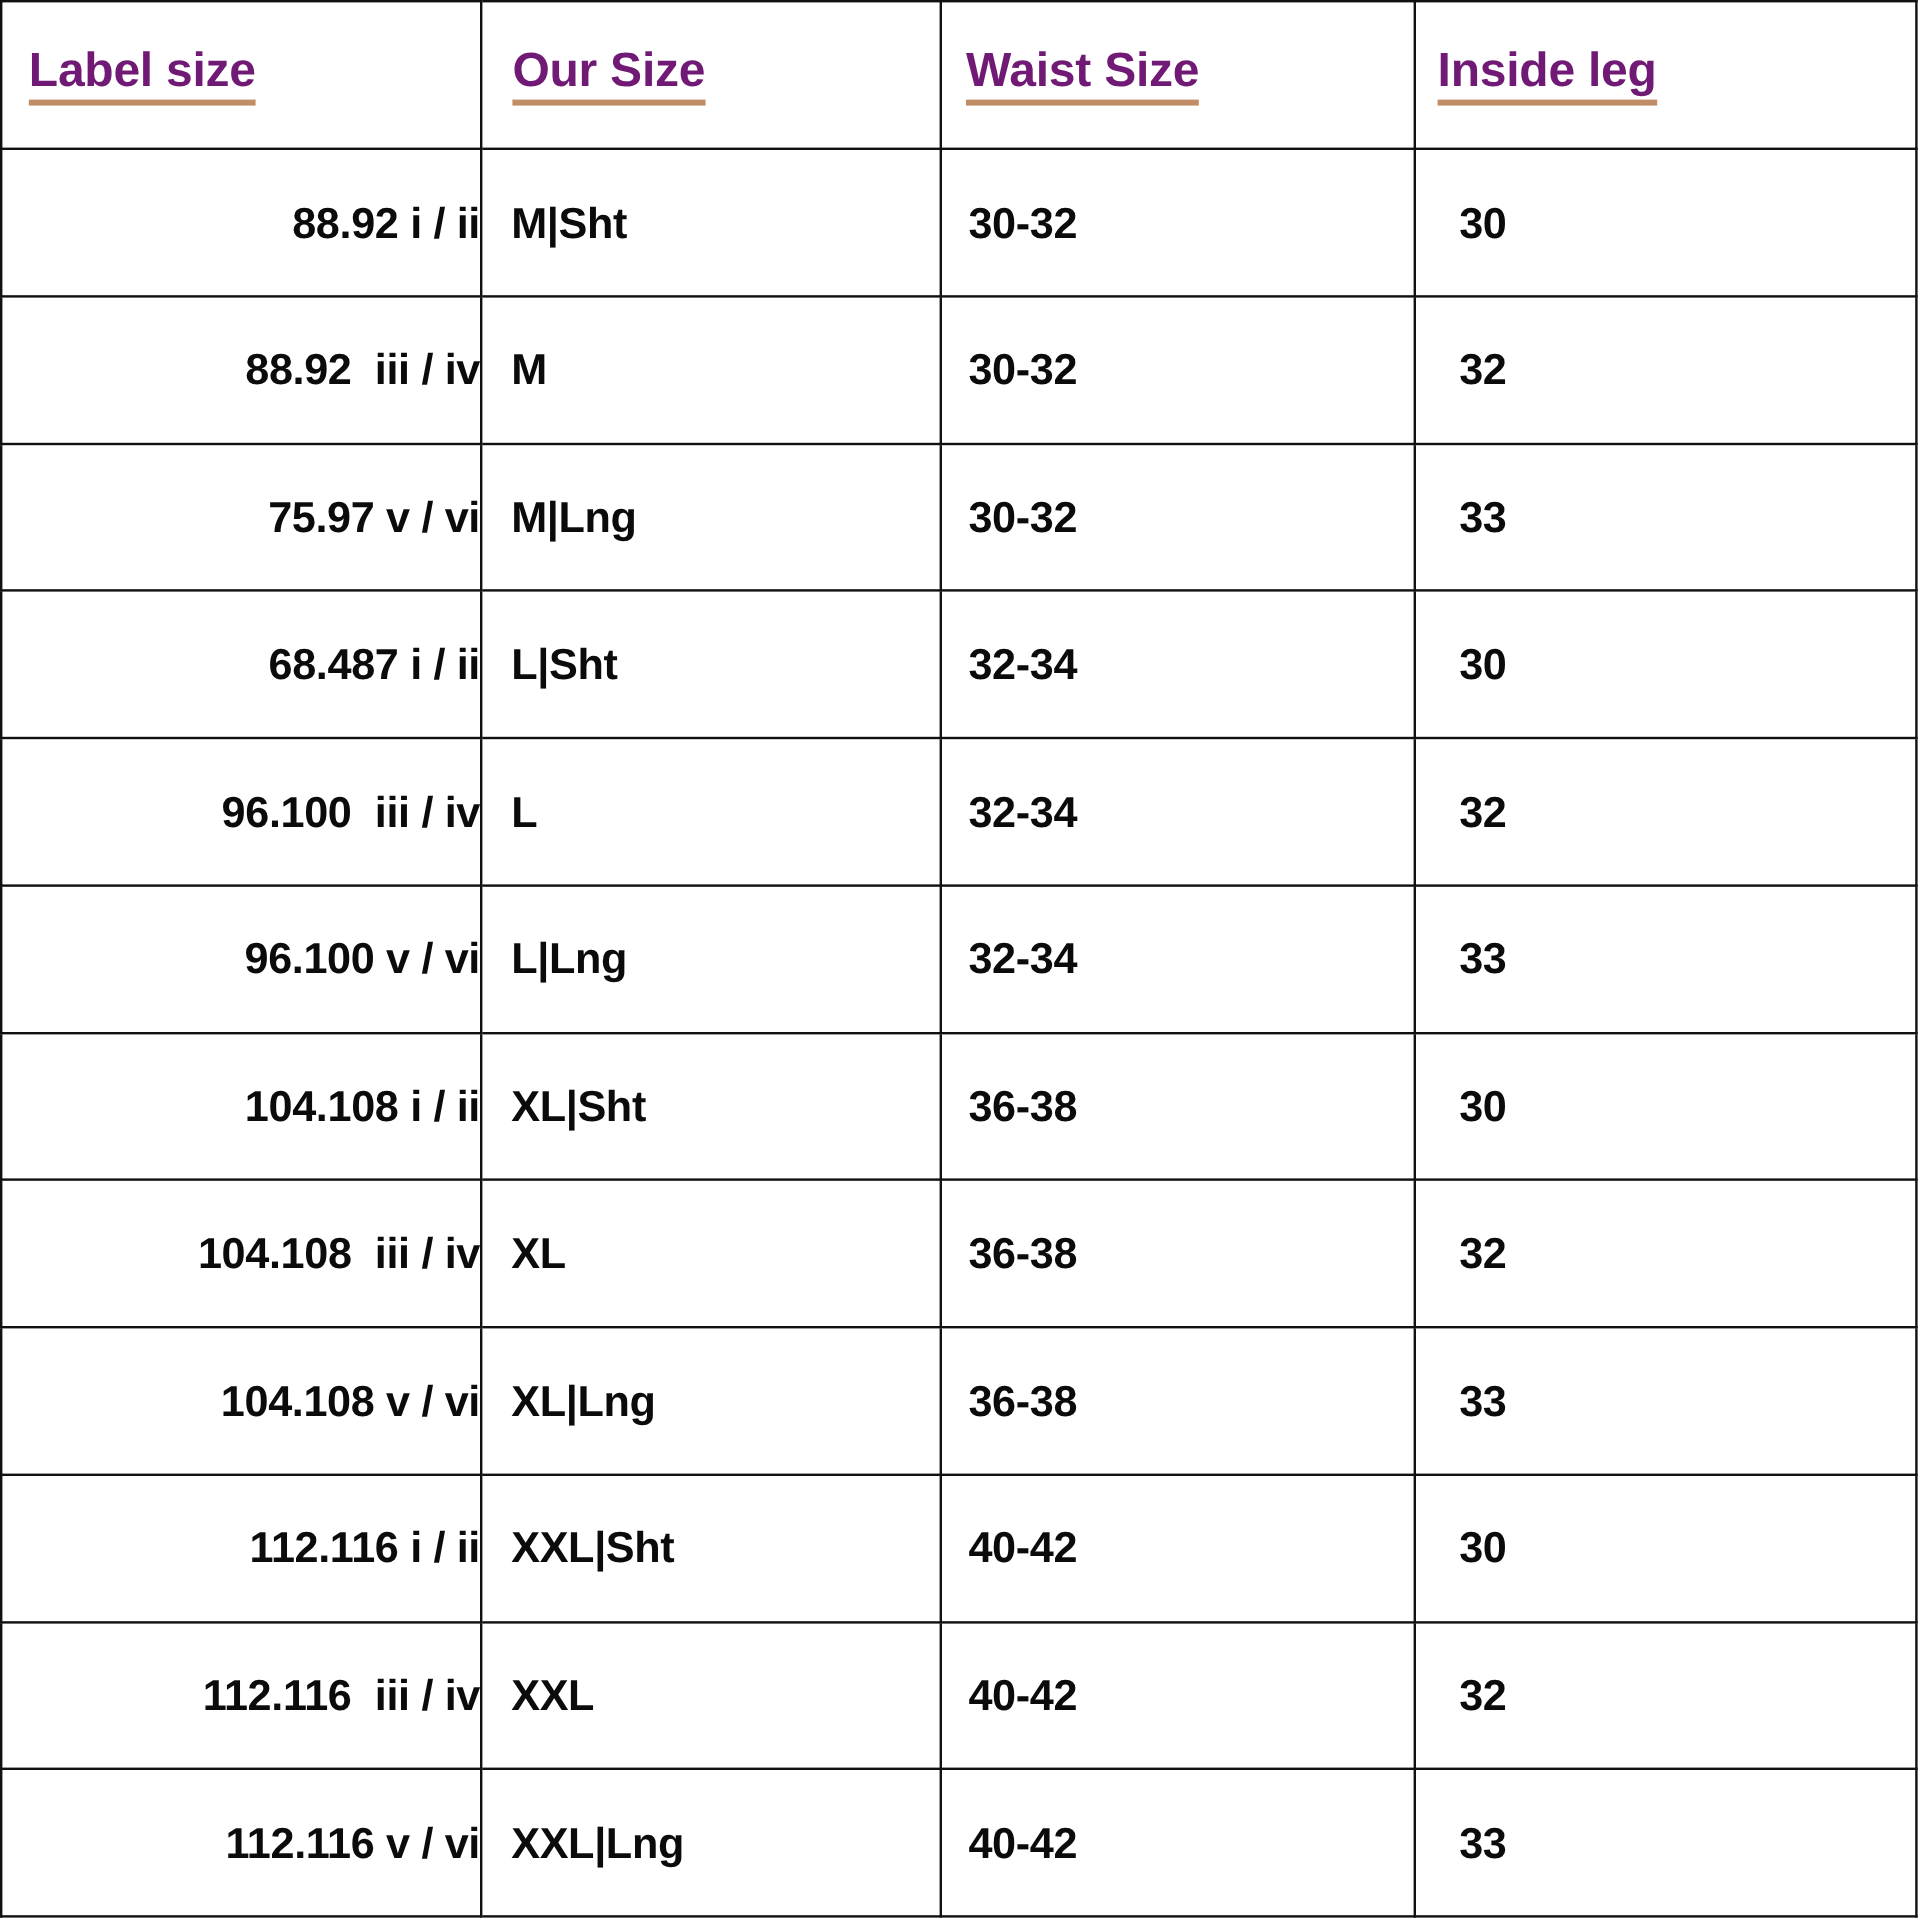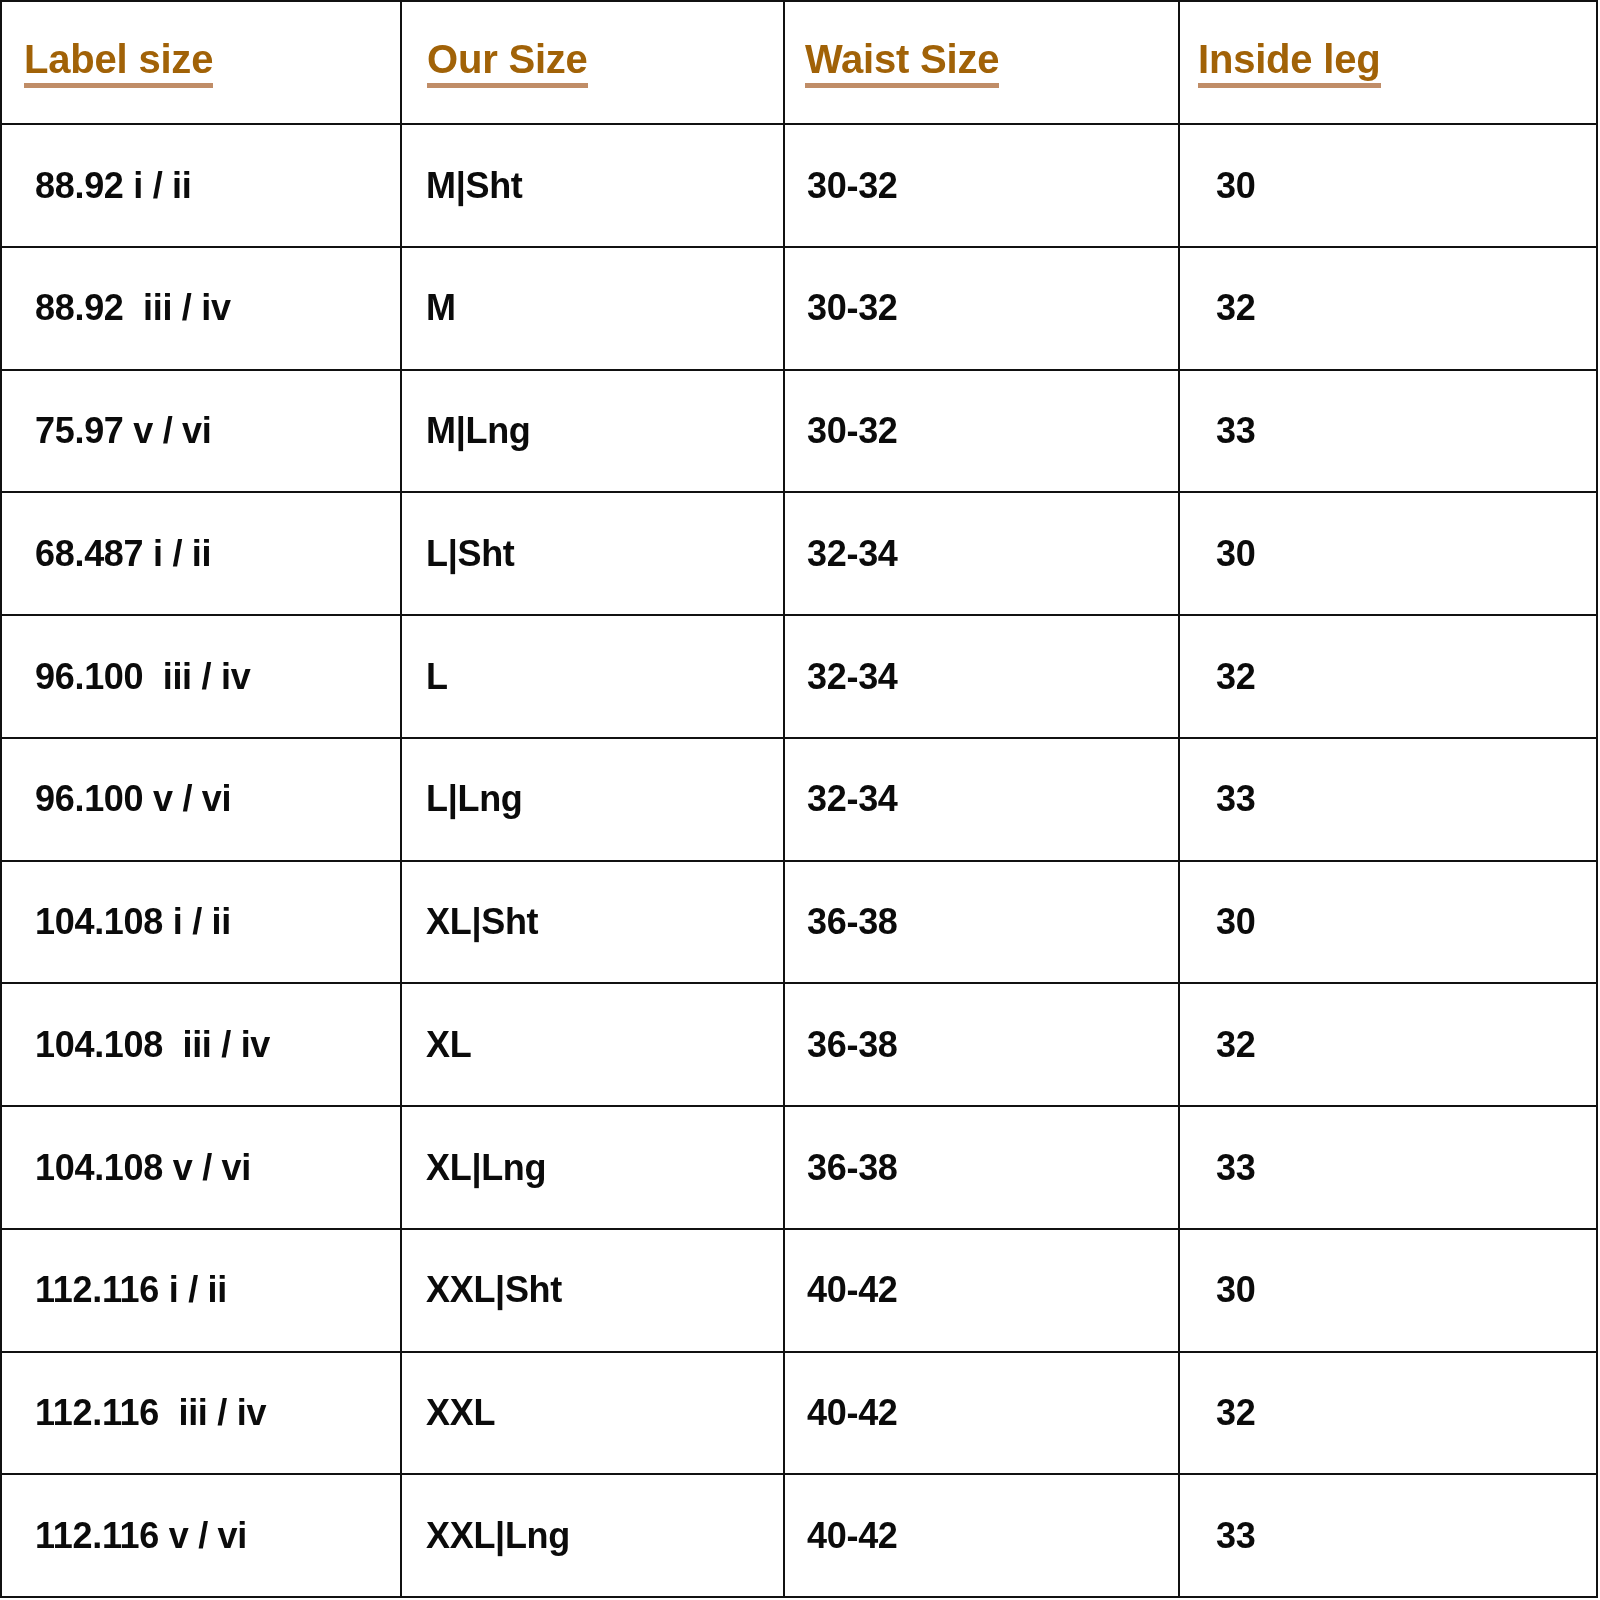--- a/index.html
+++ b/index.html
@@ -37,21 +37,21 @@
   }
 
   
   #size-table thead tr { height: 123px; }
 
   #size-table th {
     text-align: left;
     font-weight: bold;
     font-size: 40px;
     line-height: 1.05;
-    color: #a16207;
+    color: #701a75;
     padding: 0 0 0 22px;
     vertical-align: middle;
   }
   #size-table th .hdr-text {
     display: inline-block;
     border-bottom: 5px solid #C08D67;
     padding-bottom: 3px;
     letter-spacing: -0.2px;
   }
   #size-table th.our-size-head { padding-left: 25px; }
@@ -63,21 +63,21 @@
 
   #size-table td {
     font-weight: bold;
     font-size: 36px;
     line-height: 1.1;
     color: #0b0b0b;
     letter-spacing: -0.3px;
     white-space: pre;
   }
 
-  #size-table td.cell-label  { padding-left: 33px; }
+  #size-table td.cell-label  { padding-left: 20px; text-align: right; }
   #size-table td.cell-our    { padding-left: 24px; }
   #size-table td.cell-waist  { padding-left: 22px; }
   #size-table td.cell-inside { padding-left: 36px; }
 </style>
 </head>
 <body>
 
 <table id="size-table">
   <colgroup>
     <col class="c-label">

